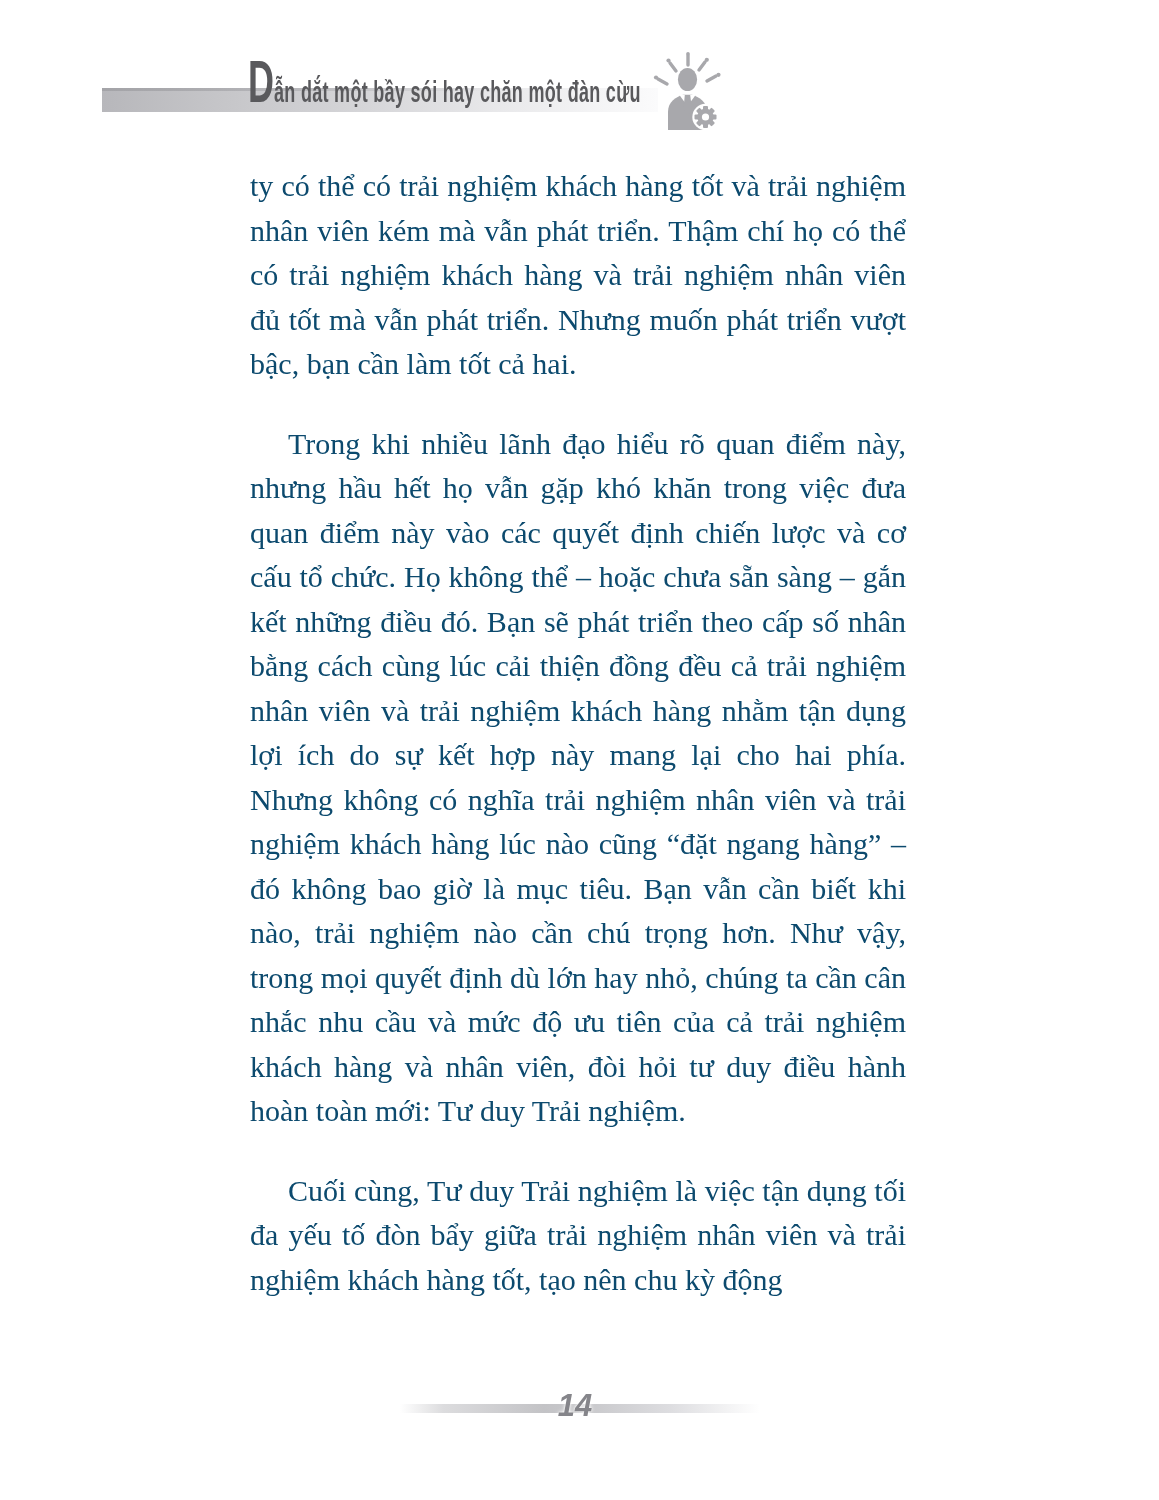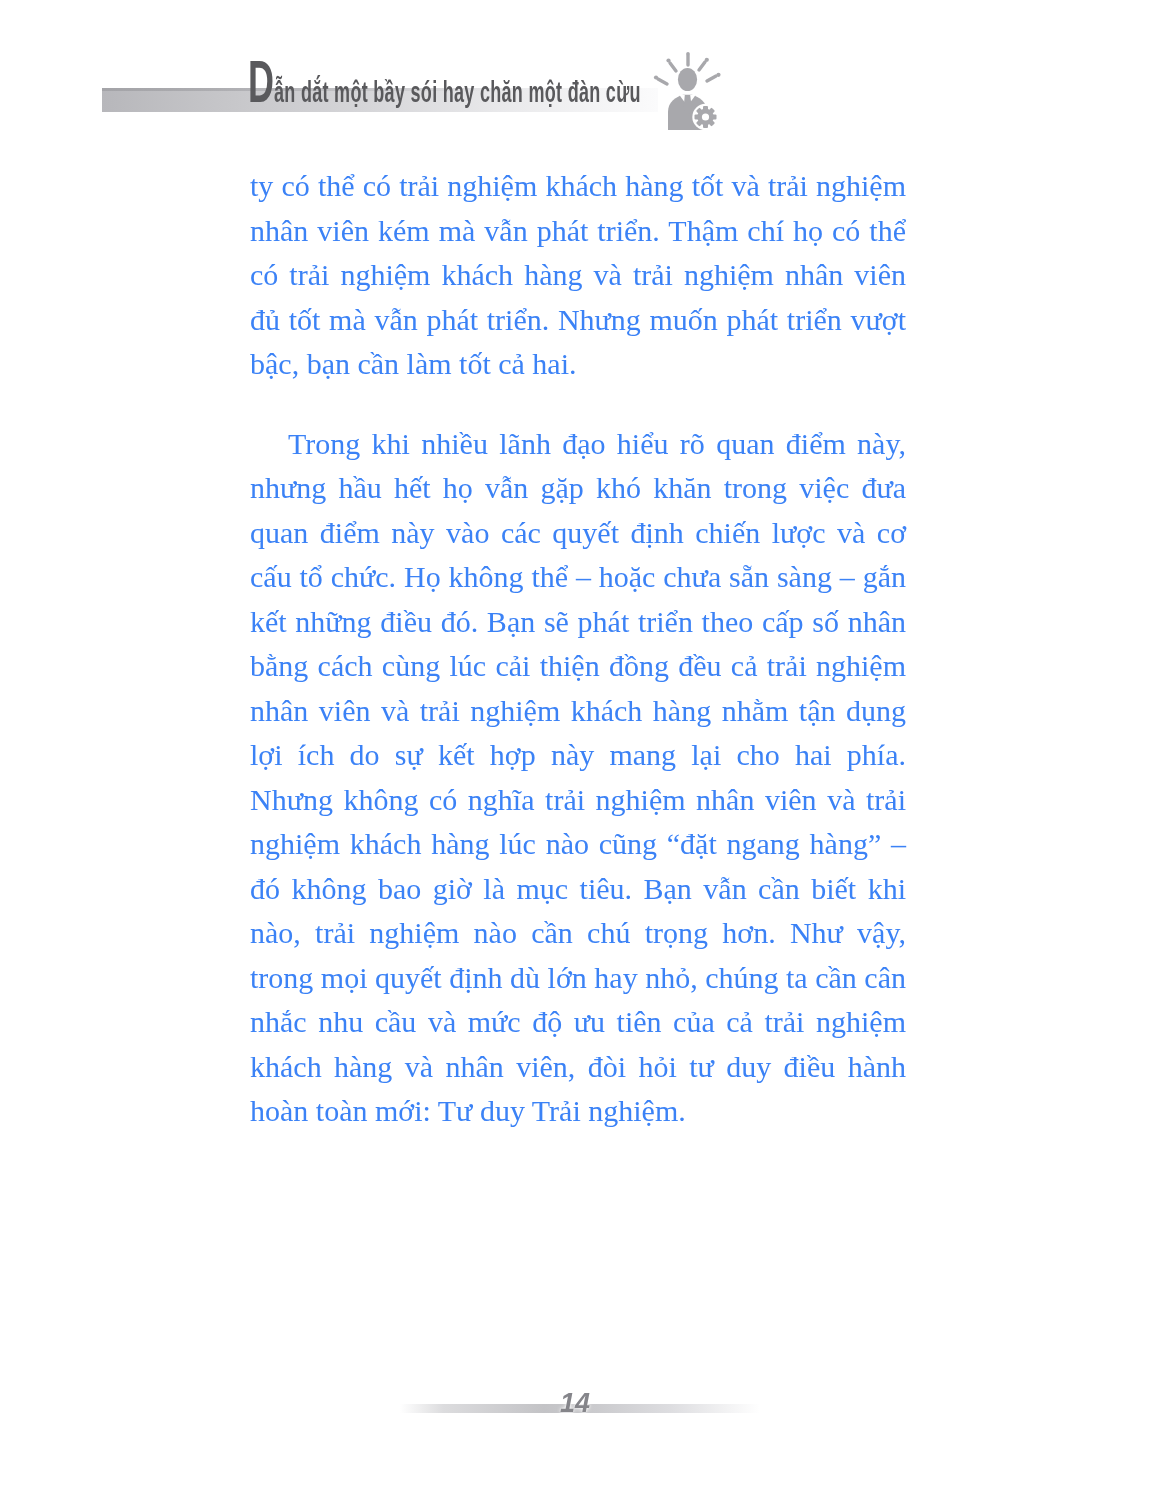--- a/index.html
+++ b/index.html
@@ -67,21 +67,21 @@
   .body-text {
     position: absolute;
     left: 250px;
     top: 164px;
     width: 656px;
   }
   .body-text p {
     font-size: 30px;
     line-height: 44.5px;
     text-align: justify;
-    color: #3b82f6;
+    color: #0c4a6e;
   }
   .body-text p + p { margin-top: 35px; }
   .body-text p.indent { text-indent: 38px; }
 
   
   .footer-rule {
     position: absolute;
     left: 400px;
     top: 1404px;
     width: 360px;
@@ -92,21 +92,21 @@
   }
   .page-number {
     position: absolute;
     left: 540px;
     top: 1388px;
     width: 70px;
     text-align: center;
     font-family: "Liberation Sans", sans-serif;
     font-style: italic;
     font-weight: 700;
-    font-size: 27px;
+    font-size: 31px;
     color: #85858a;
     text-shadow: 0 0 4px #ffffff, 0 0 2px #ffffff;
     z-index: 2;
   }
 </style>
 </head>
 <body>
 
 <div class="page">
 
@@ -158,18 +158,19 @@
           </g>
         <circle cx="57.5" cy="65" r="8.2"></circle>
       </g>
       <circle cx="57.5" cy="65" r="3.6" fill="#ffffff"></circle>
     </svg>
   </div>
 
   <main class="body-text">
     <p>ty có thể có trải nghiệm khách hàng tốt và trải nghiệm nhân viên kém mà vẫn phát triển. Thậm chí họ có thể có trải nghiệm khách hàng và trải nghiệm nhân viên đủ tốt mà vẫn phát triển. Nhưng muốn phát triển vượt bậc, bạn cần làm tốt cả hai.</p>
     <p class="indent">Trong khi nhiều lãnh đạo hiểu rõ quan điểm này, nhưng hầu hết họ vẫn gặp khó khăn trong việc đưa quan điểm này vào các quyết định chiến lược và cơ cấu tổ chức. Họ không thể – hoặc chưa sẵn sàng – gắn kết những điều đó. Bạn sẽ phát triển theo cấp số nhân bằng cách cùng lúc cải thiện đồng đều cả trải nghiệm nhân viên và trải nghiệm khách hàng nhằm tận dụng lợi ích do sự kết hợp này mang lại cho hai phía. Nhưng không có nghĩa trải nghiệm nhân viên và trải nghiệm khách hàng lúc nào cũng “đặt ngang hàng” – đó không bao giờ là mục tiêu. Bạn vẫn cần biết khi nào, trải nghiệm nào cần chú trọng hơn. Như vậy, trong mọi quyết định dù lớn hay nhỏ, chúng ta cần cân nhắc nhu cầu và mức độ ưu tiên của cả trải nghiệm khách hàng và nhân viên, đòi hỏi tư duy điều hành hoàn toàn mới: Tư duy Trải nghiệm.</p>
+    <p class="indent">Cuối cùng, Tư duy Trải nghiệm là việc tận dụng tối đa yếu tố đòn bẩy giữa trải nghiệm nhân viên và trải nghiệm khách hàng tốt, tạo nên chu kỳ động</p>
   </main>
 
   <div class="footer-rule"></div>
   <div class="page-number">14</div>
 
 </div>
 
 </body></html>

